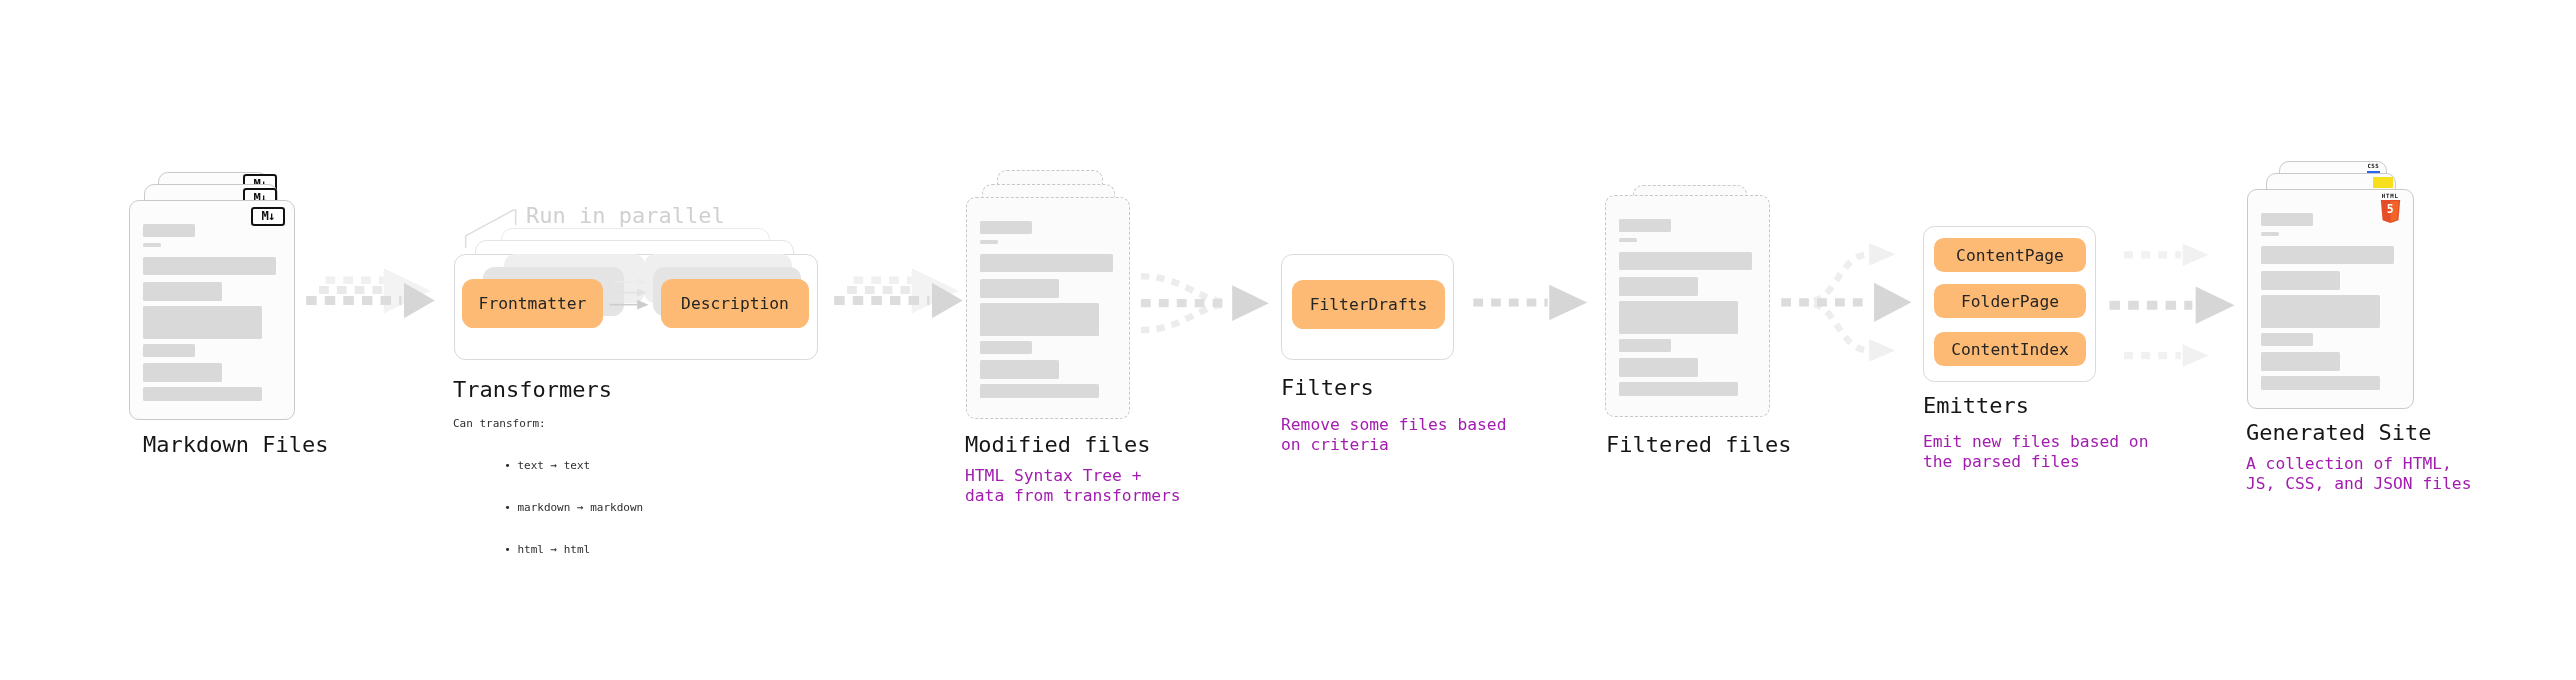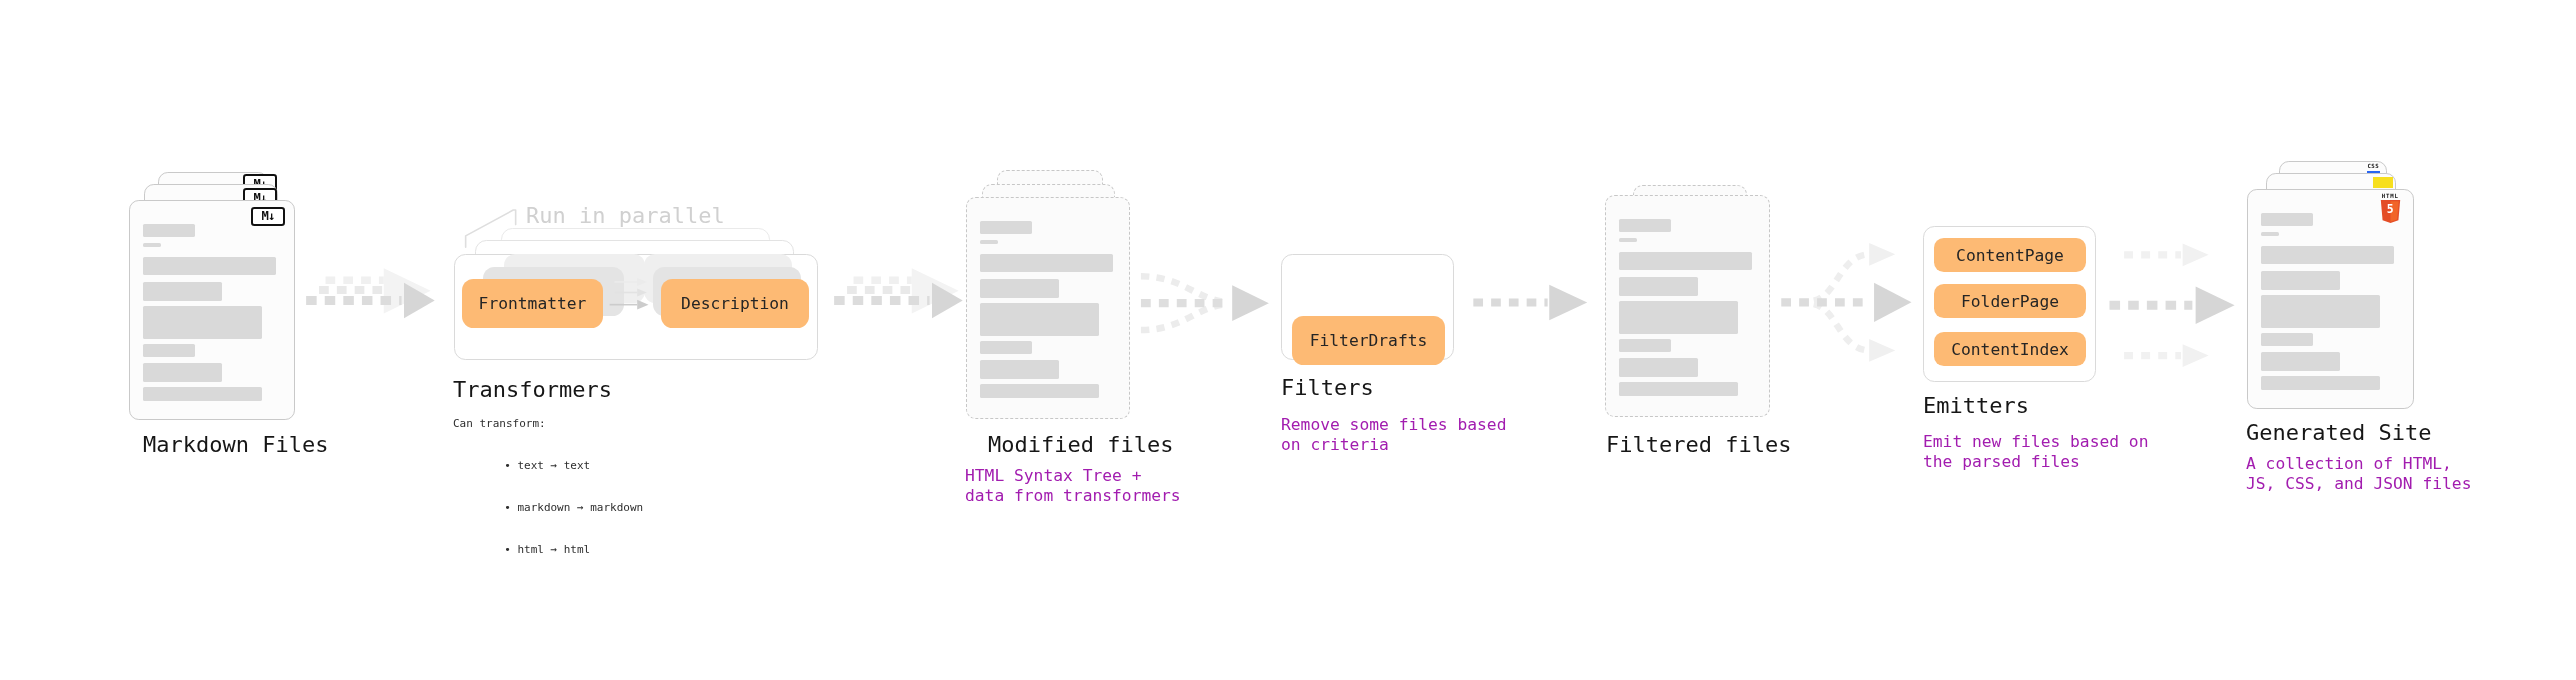--- a/index.html
+++ b/index.html
@@ -161,34 +161,34 @@
         <div class="bar b1"></div>
           <div class="bar b2"></div>
         <div class="bar b3"></div>
           <div class="bar b4"></div>
         <div class="bar b5"></div>
           <div class="bar b6"></div>
         <div class="bar b7"></div>
           <div class="bar b8"></div>
       </div>
     </div>
-    <div class="heading" style="left:988px; top:432px;">Modified files</div>
+    <div class="heading" style="left:965px; top:432px;">Modified files</div>
     <div class="sub" style="left:965px; top:466px;"><span>HTML Syntax Tree +</span><br><span>data from transformers</span></div>
   </div>
 
   <svg style="left:1136px; top:260px;" width="137" height="88" viewBox="0 0 168 108">
     <path d="M6,20 C55,20 72,46 106,51" fill="none" stroke="#ececec" stroke-width="8" stroke-dasharray="10 9"></path>
     <path d="M6,86 C55,86 72,60 106,55" fill="none" stroke="#ececec" stroke-width="8" stroke-dasharray="10 9"></path>
     <line x1="6" y1="53" x2="112" y2="53" stroke="#dedede" stroke-width="10" stroke-dasharray="12 10"></line>
     <polygon points="118,31 163,53 118,75" fill="#d6d6d6"></polygon>
   </svg>
 
   <div>
     <div class="frame front" style="left:1281px; top:254px; width:173px; height:106px;"></div>
-    <div class="pill" style="left:1292px; top:280px; width:153px; height:49px;margin-top:36px;">FilterDrafts</div>
+    <div class="pill" style="left:1292px; top:280px; width:153px; height:49px;">FilterDrafts</div>
     <div class="heading" style="left:1281px; top:375px;">Filters</div>
     <div class="sub" style="left:1281px; top:415px;"><span>Remove some files based</span><br><span>on criteria</span></div>
   </div>
 
   <svg style="left:1468px; top:284px;" width="127" height="42" viewBox="0 0 156 52">
     <line x1="6" y1="23" x2="98" y2="23" stroke="#dadada" stroke-width="10" stroke-dasharray="12 10"></line>
     <polygon points="100,1 147,23 100,45" fill="#d6d6d6"></polygon>
   </svg>
 
   <div>

